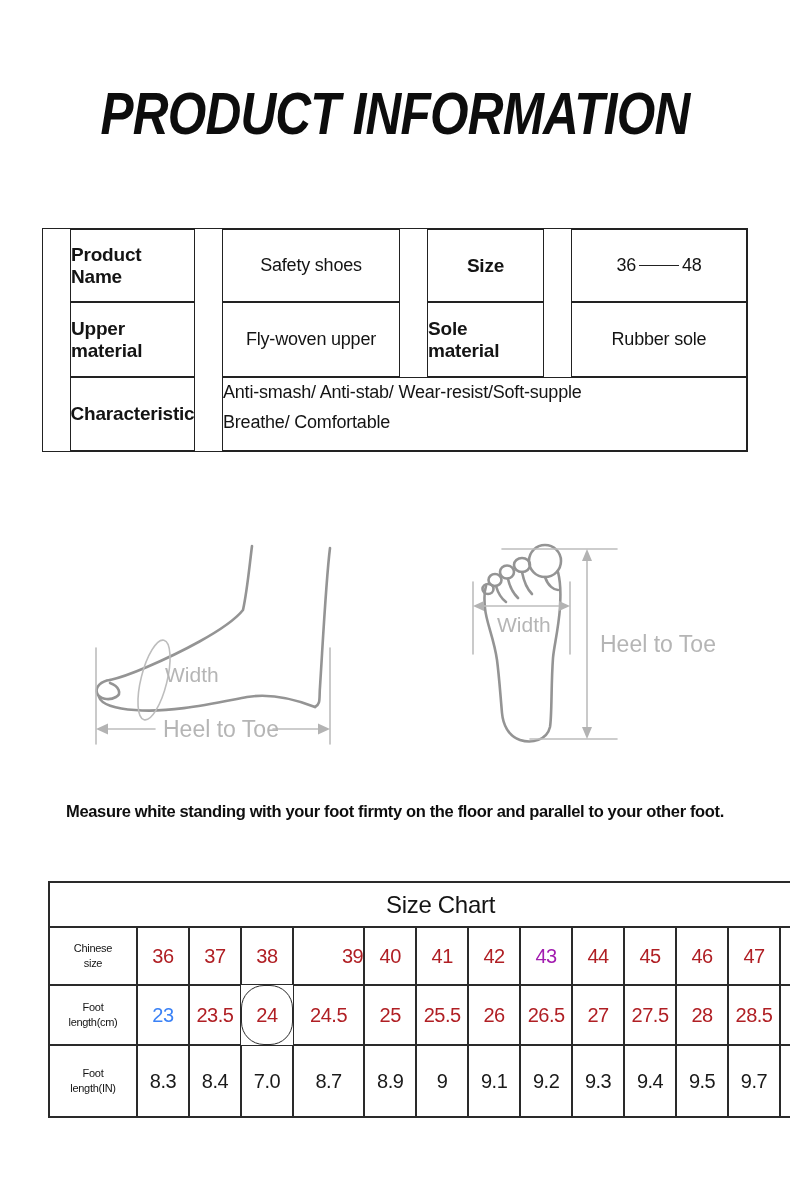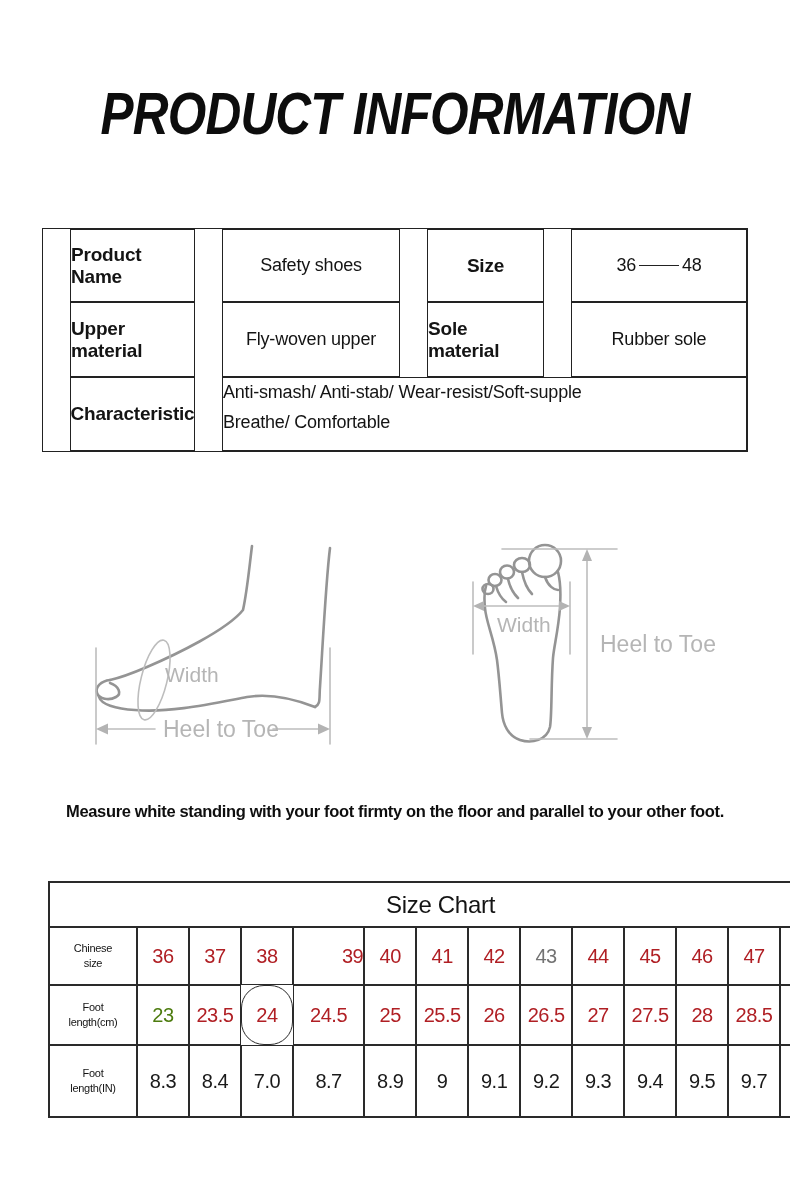--- a/index.html
+++ b/index.html
@@ -218,31 +218,31 @@
         <div>Chinese</div>
         <div>size</div>
       </div>
       <div class="sc-cell sc-value" style="color: rgb(176, 31, 36);">36</div>
       <div class="sc-cell sc-value" style="color: rgb(176, 31, 36);">37</div>
       <div class="sc-cell sc-value" style="color: rgb(176, 31, 36);">38</div>
       <div class="sc-cell sc-value" style="color: rgb(176, 31, 36); padding-left: 48px;">39</div>
       <div class="sc-cell sc-value" style="color: rgb(176, 31, 36);">40</div>
       <div class="sc-cell sc-value" style="color: rgb(176, 31, 36);">41</div>
       <div class="sc-cell sc-value" style="color: rgb(176, 31, 36);">42</div>
-      <div class="sc-cell sc-value" style="color: #737373; text-align: right;">43</div>
+      <div class="sc-cell sc-value" style="color: #a21caf; text-align: right;">43</div>
       <div class="sc-cell sc-value" style="color: rgb(176, 31, 36);">44</div>
       <div class="sc-cell sc-value" style="color: rgb(176, 31, 36);">45</div>
       <div class="sc-cell sc-value" style="color: rgb(176, 31, 36);">46</div>
       <div class="sc-cell sc-value" style="color: rgb(176, 31, 36);">47</div>
       <div class="sc-cell sc-value" style="color: rgb(176, 31, 36);">48</div>
       <div class="sc-cell sc-label">
         <div>Foot</div>
         <div>length(cm)</div>
       </div>
-      <div class="sc-cell sc-value" style="color: #4d7c0f;">23</div>
+      <div class="sc-cell sc-value" style="color: #3b82f6;">23</div>
       <div class="sc-cell sc-value" style="color: rgb(176, 31, 36);">23.5</div>
       <div class="sc-cell sc-value" style="color: rgb(176, 31, 36); border-radius: 23px;">24</div>
       <div class="sc-cell sc-value" style="color: rgb(176, 31, 36);">24.5</div>
       <div class="sc-cell sc-value" style="color: rgb(176, 31, 36);">25</div>
       <div class="sc-cell sc-value" style="color: rgb(176, 31, 36);">25.5</div>
       <div class="sc-cell sc-value" style="color: rgb(176, 31, 36);">26</div>
       <div class="sc-cell sc-value" style="color: rgb(176, 31, 36);">26.5</div>
       <div class="sc-cell sc-value" style="color: rgb(176, 31, 36);">27</div>
       <div class="sc-cell sc-value" style="color: rgb(176, 31, 36);">27.5</div>
       <div class="sc-cell sc-value" style="color: rgb(176, 31, 36);">28</div>

